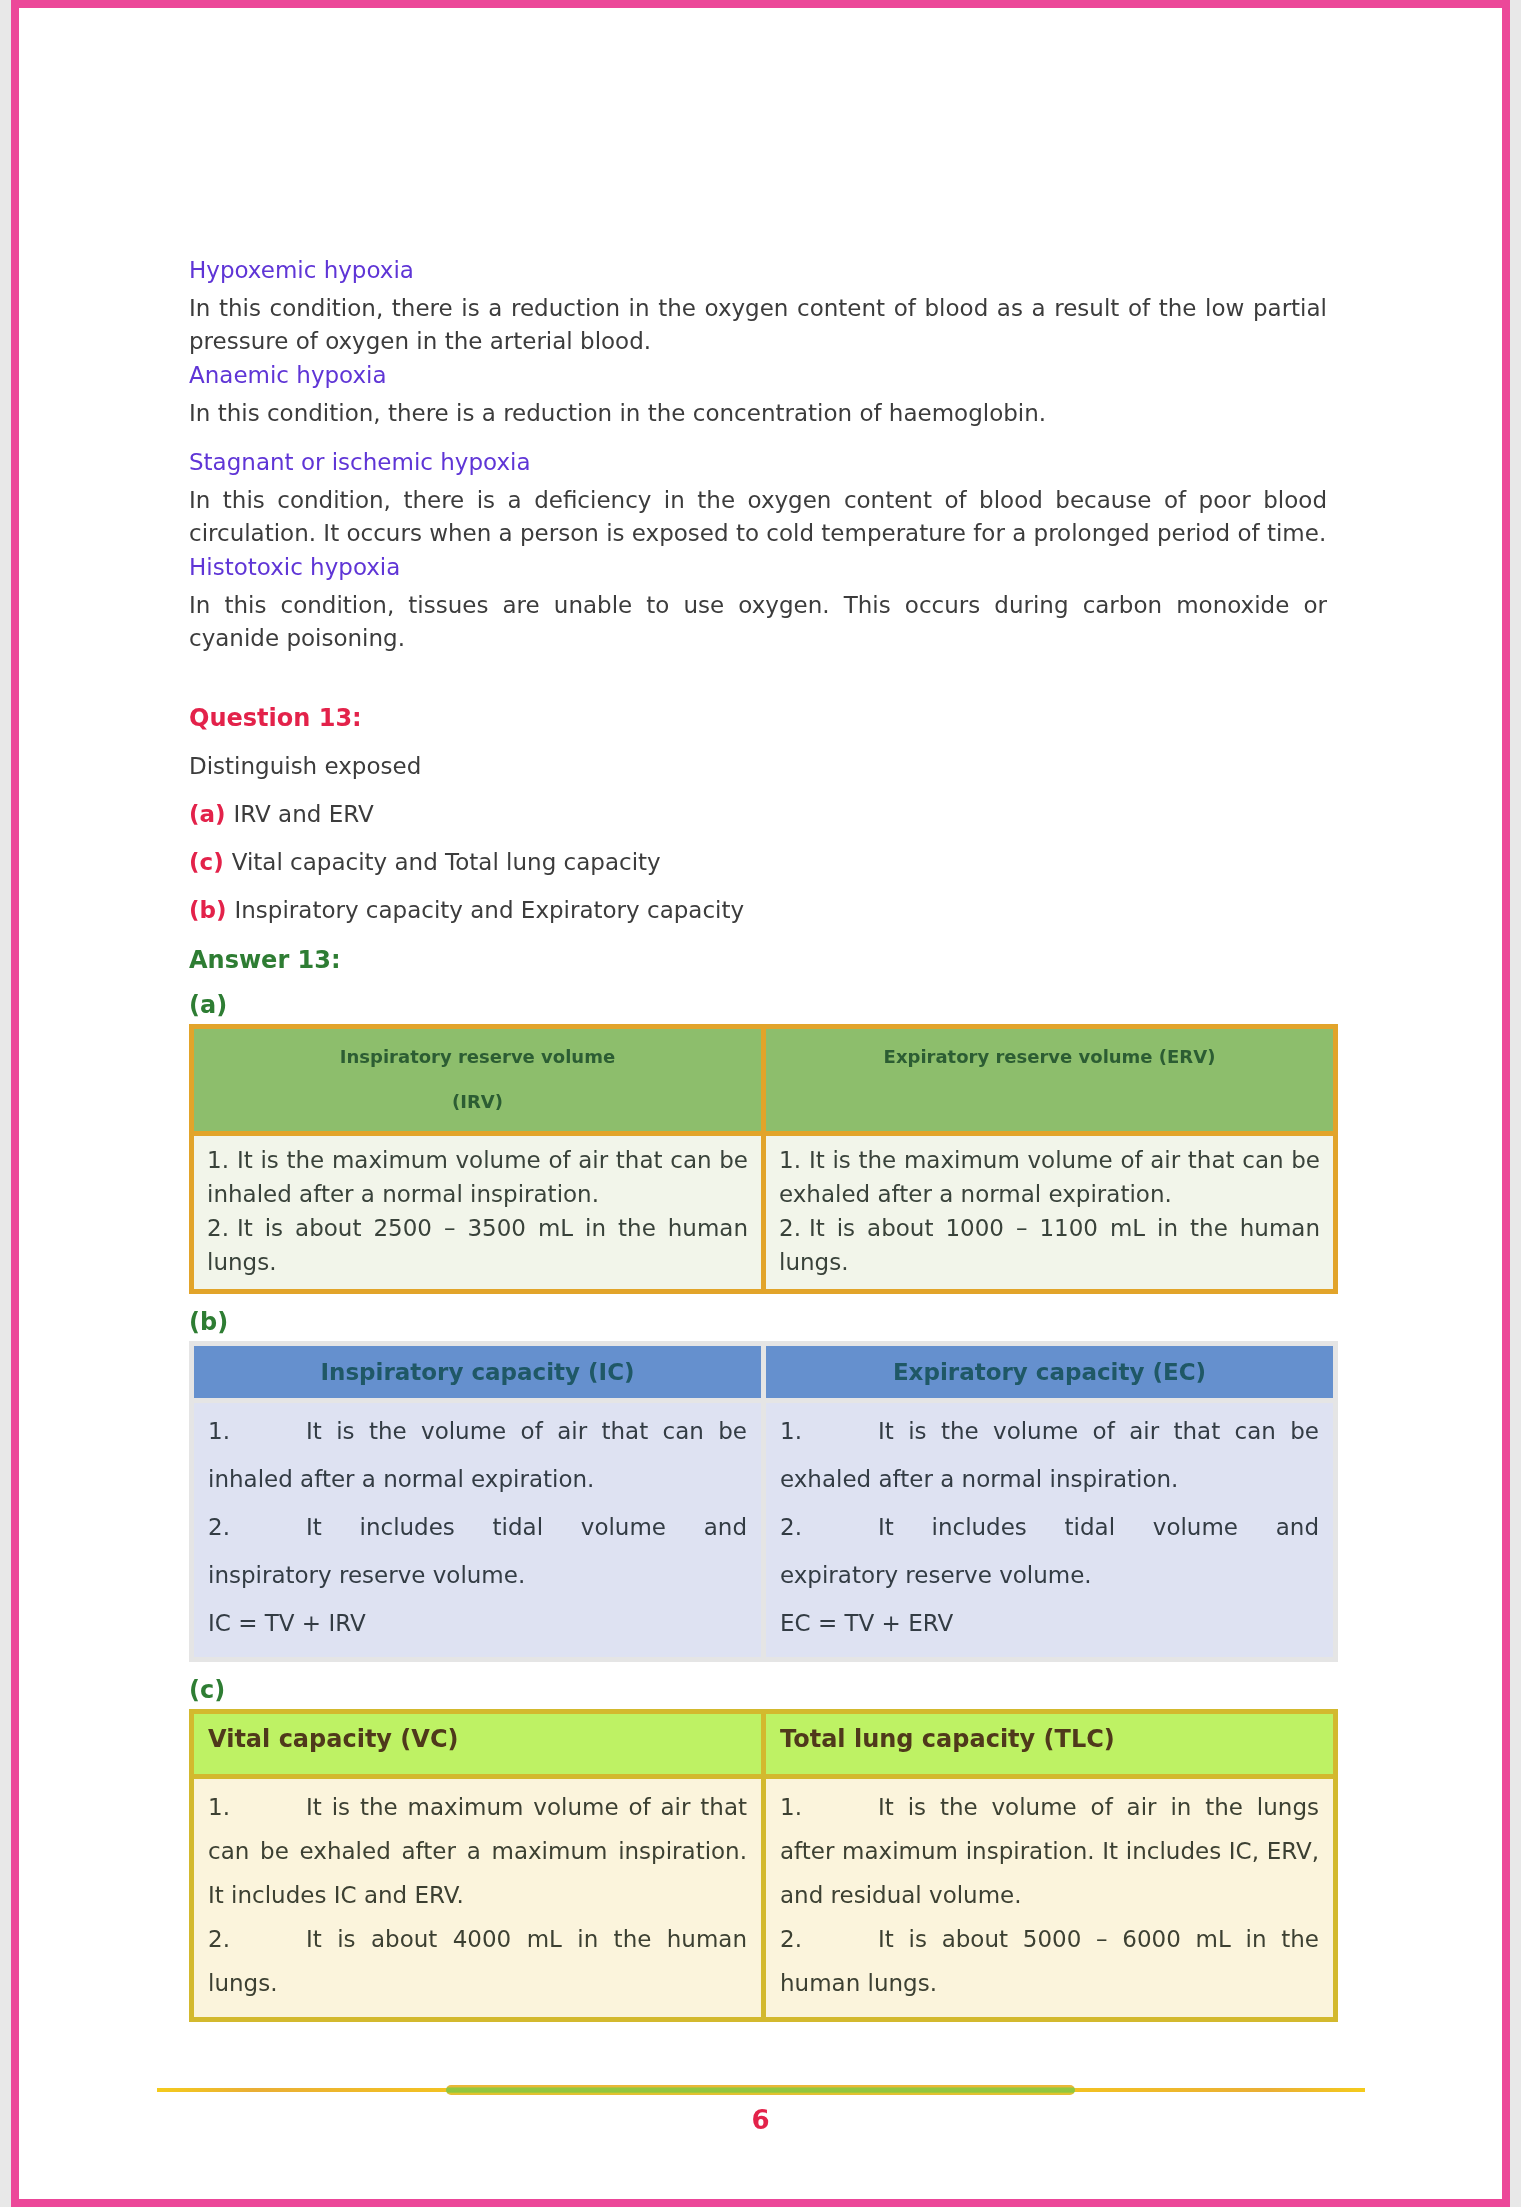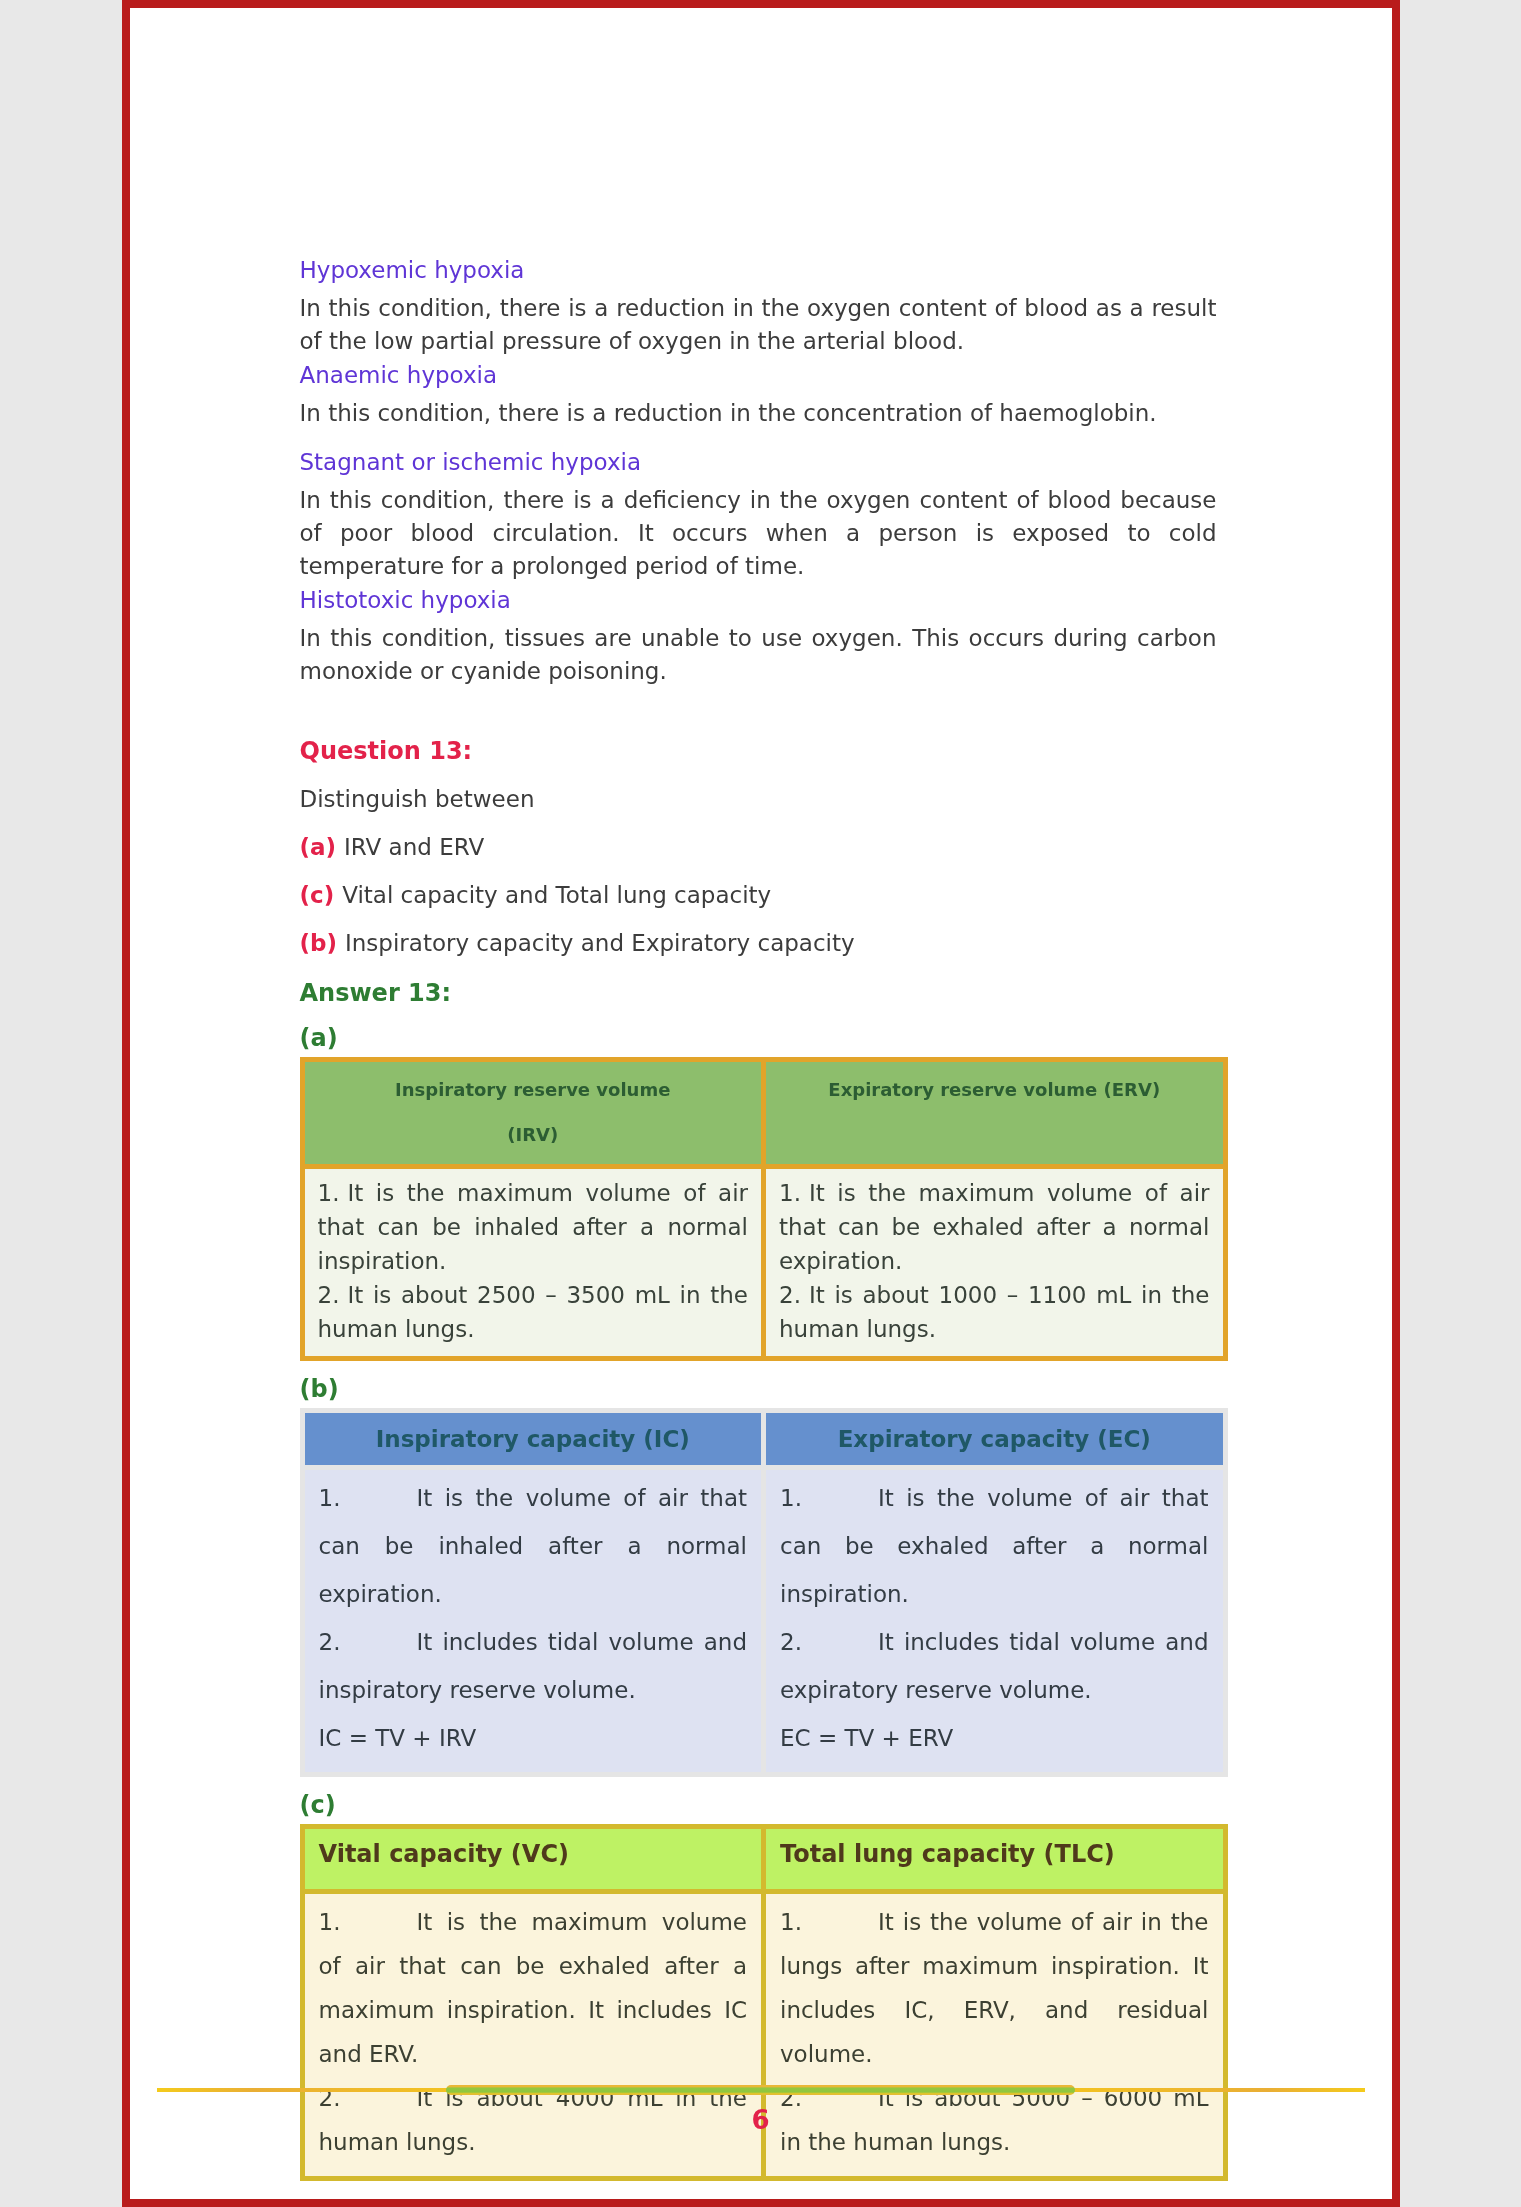--- a/index.html
+++ b/index.html
@@ -1,22 +1,22 @@
 <!DOCTYPE html>
 <html><head>
 <meta charset="utf-8">
 <style>
   html,body { margin:0; padding:0; background:#e8e8e8; }
   .page {
     position: relative;
-    width: 1278px; height: 2207px;
+    width: 1499px; height: 2207px;
     box-sizing: border-box;
     margin: 0 auto;
     background: #ffffff;
-    border: 8px solid #b91c1c;
+    border: 8px solid #ec4899;
     font-family: "DejaVu Sans", "Liberation Sans", sans-serif;
     overflow: hidden;
   }
   .content { margin: 0 164px 0 170px; padding-top: 246px; }
 
   
   .hyp-heading {
     color: #5F35D6; font-size: 23px; line-height: 33px;
     font-weight: normal; margin: 0 0 5px 0;
   }
@@ -100,21 +100,21 @@
     <div class="gap-top">
       <h3 class="hyp-heading">Stagnant or ischemic hypoxia</h3>
       <p class="hyp-para">In this condition, there is a deficiency in the oxygen content of blood because of poor blood circulation. It occurs when a person is exposed to cold temperature for a prolonged period of time.</p>
     </div>
     <div>
       <h3 class="hyp-heading">Histotoxic hypoxia</h3>
       <p class="hyp-para">In this condition, tissues are unable to use oxygen. This occurs during carbon monoxide or cyanide poisoning.</p>
     </div>
 
     <p class="q-title">Question 13:</p>
-    <p class="q-line">Distinguish between</p>
+    <p class="q-line">Distinguish exposed</p>
     <p class="q-line"><span class="q-label">(a)</span><span>IRV and ERV</span></p>
     <p class="q-line"><span class="q-label">(c)</span><span>Vital capacity and Total lung capacity</span></p>
     <p class="q-line"><span class="q-label">(b)</span><span>Inspiratory capacity and Expiratory capacity</span></p>
 
     <p class="a-title">Answer 13:</p>
 
     <p class="part-label">(a)</p>
     <table class="cmp t-a">
       <tbody>
           <tr>

